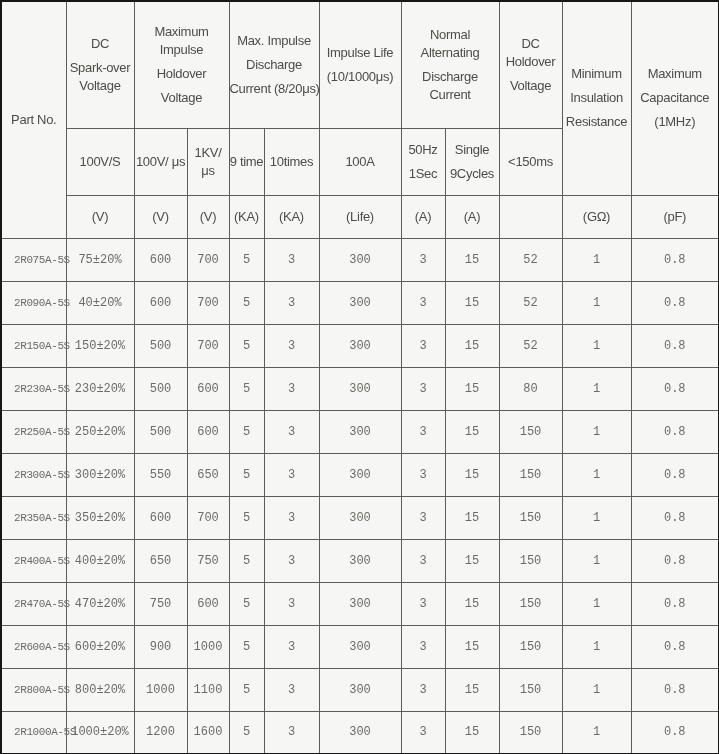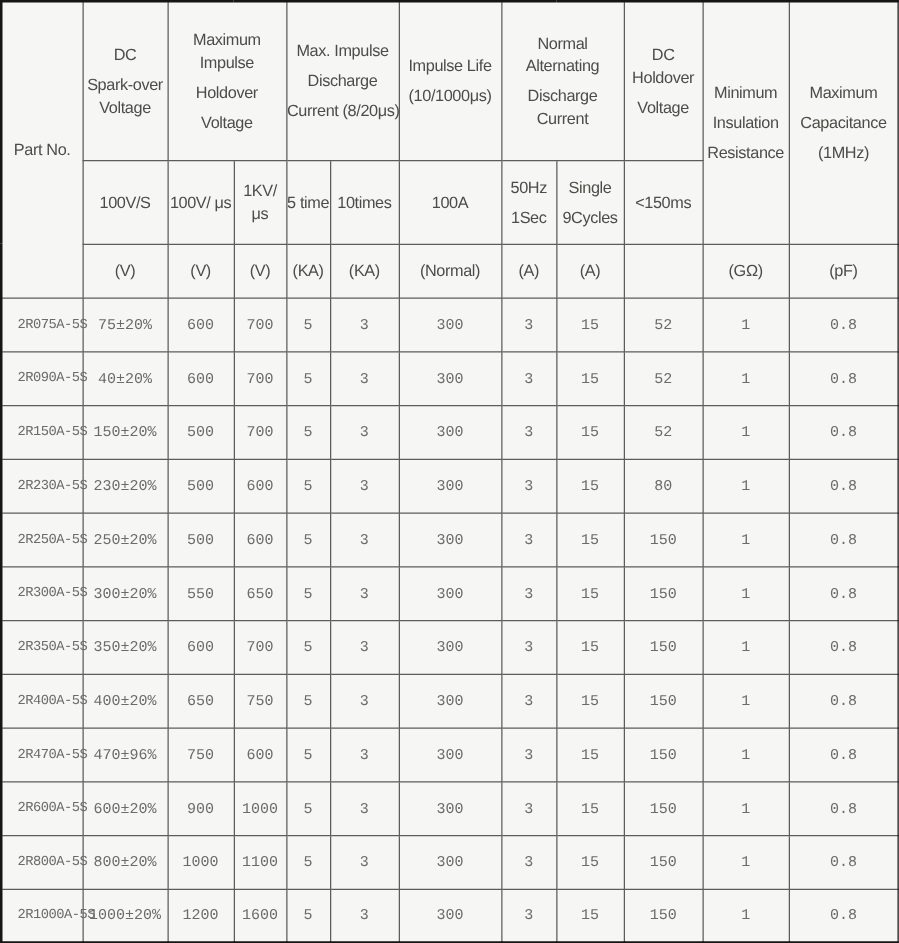--- a/index.html
+++ b/index.html
@@ -159,21 +159,21 @@
           </div>
         </th>
       <th>
           <div class="p">
             <div class="ln">1KV/</div>
             <div class="ln">μs</div>
           </div>
         </th>
       <th>
           <div class="p">
-            <div class="ln">5 time</div>
+            <div class="ln">9 time</div>
           </div>
         </th>
       <th>
           <div class="p">
             <div class="ln">10times</div>
           </div>
         </th>
       <th>
           <div class="p">
             <div class="ln">100A</div>
@@ -200,21 +200,21 @@
             <div class="ln">&lt;150ms</div>
           </div>
         </th>
     </tr>
     <tr class="hr3">
       <th>(V)</th>
       <th>(V)</th>
       <th>(V)</th>
       <th>(KA)</th>
       <th>(KA)</th>
-      <th>(Normal)</th>
+      <th>(Life)</th>
       <th>(A)</th>
       <th>(A)</th>
       <th></th>
       <th>(GΩ)</th>
       <th>(pF)</th>
     </tr>
   </thead>
   <tbody>
       <tr>
     <td class="part">2R075A-5S</td>
@@ -323,21 +323,21 @@
     <td>3</td>
     <td>300</td>
     <td>3</td>
     <td>15</td>
     <td>150</td>
     <td>1</td>
     <td>0.8</td>
   </tr>
       <tr>
     <td class="part">2R470A-5S</td>
-    <td>470±96%</td>
+    <td>470±20%</td>
     <td>750</td>
     <td>600</td>
     <td>5</td>
     <td>3</td>
     <td>300</td>
     <td>3</td>
     <td>15</td>
     <td>150</td>
     <td>1</td>
     <td>0.8</td>

